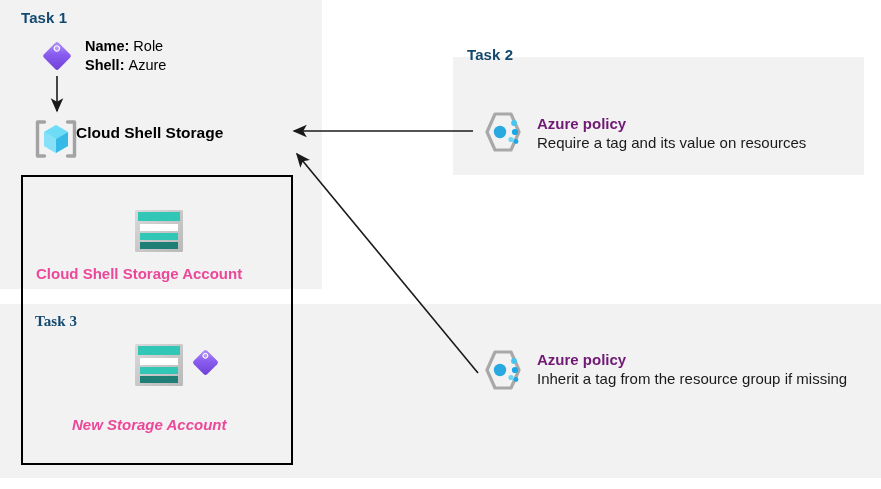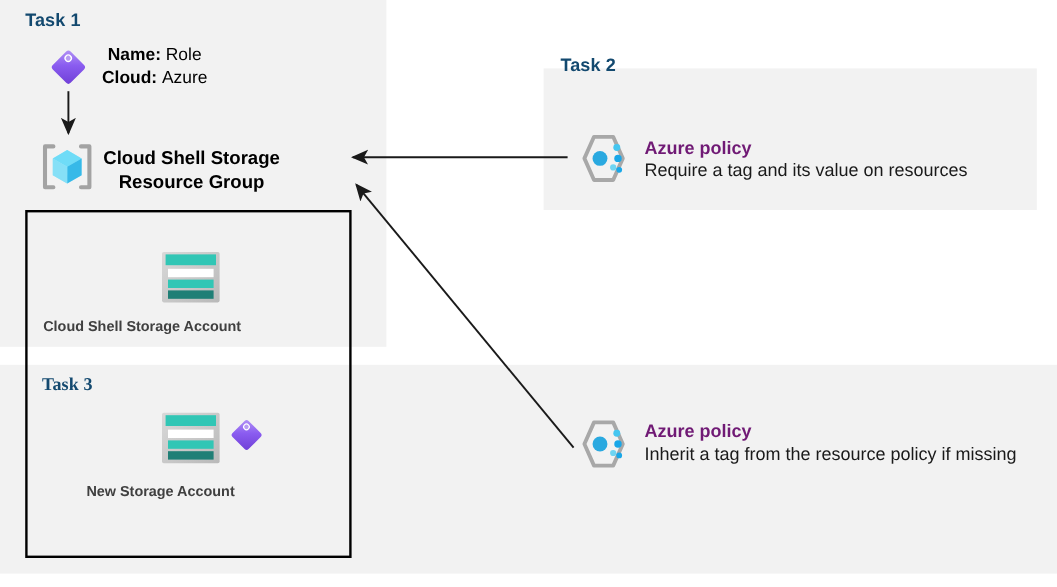--- a/index.html
+++ b/index.html
@@ -32,52 +32,52 @@
     font-weight: bold;
     font-size: 15px;
     letter-spacing: 0.1px;
     white-space: nowrap;
   }
   #task1-label { left: 21px;  top: 9px; }
   #task2-label { left: 467px; top: 46px; }
   #task3-label { left: 35px;  top: 313px; font-family: Liberation Serif, serif; }
 
   
-  .txt { position: absolute; white-space: nowrap; color: #000000; text-align: center; }
+  .txt { position: absolute; white-space: nowrap; color: #000000; }
 
   
   #tag-text {
     left: 85px; top: 37px;
     font-size: 14.5px;
     line-height: 19px;
   }
   #tag-text .row { display: block; }
   #tag-text .k { font-weight: bold; }
   #tag-text .v { font-weight: normal; }
 
   
   #rg-title {
-    left: 86px; top: 123px;
+    left: 76px; top: 123px;
     font-weight: bold;
     font-size: 15.5px;
     line-height: 20px;
     color: #000000;
   }
   #rg-title span { display: block; }
 
   
   .sa-caption {
     position: absolute;
     font-weight: bold;
-    font-size: 12px;
-    color: #404040;
+    font-size: 15px;
+    color: #ec4899;
     white-space: nowrap;
   }
   #sa1-caption { left: 36px; top: 265px; }
-  #sa2-caption { left: 72px; top: 402px; }
+  #sa2-caption { left: 72px; top: 416px; font-style: italic; }
 
   
   .policy-text { position: absolute; }
   .policy-title {
     font-weight: bold;
     font-size: 15px;
     color: #701a75;
     line-height: 19px;
     white-space: nowrap;
   }
@@ -156,41 +156,40 @@
       </g>
     </svg>
   </div>
 
   <div class="txt" id="tag-text">
     <span class="row">
       <span class="k">Name: </span>
       <span class="v">Role</span>
     </span>
     <span class="row">
-      <span class="k">Cloud: </span>
+      <span class="k">Shell: </span>
       <span class="v">Azure</span>
     </span>
   </div>
 
   <div class="icon" id="rg-icon">
     <svg viewBox="0 0 46 42" width="46" height="42" xmlns="http://www.w3.org/2000/svg">
 
       <path d="M11.5 4 L4.5 4 L4.5 38 L11.5 38" fill="none" stroke="#a3a3a3" stroke-width="3.4" stroke-linecap="round" stroke-linejoin="round"></path>
       <path d="M34.5 4 L41.5 4 L41.5 38 L34.5 38" fill="none" stroke="#a3a3a3" stroke-width="3.4" stroke-linecap="round" stroke-linejoin="round"></path>
 
       <polygon points="23,7 35,14 35,28 23,35 11,28 11,14" fill="#9fe8fb"></polygon>
       <polygon points="23,7 35,14 23,21 11,14" fill="#6fdcf7"></polygon>
       <polygon points="23,21 35,14 35,28 23,35" fill="#37b9e8"></polygon>
       <polygon points="23,21 11,14 11,28 23,35" fill="#86e0f7"></polygon>
     </svg>
   </div>
 
   <div class="txt" id="rg-title">
     <span>Cloud Shell Storage</span>
-    <span>Resource Group</span>
   </div>
 
   <div class="icon" id="sa-icon-1">
     <svg viewBox="0 0 52 46" width="52" height="46" xmlns="http://www.w3.org/2000/svg">
       <defs>
         <linearGradient id="saBg1" x1="0" y1="0" x2="1" y2="1">
           <stop offset="0%" stop-color="#d9d9d9"></stop>
           <stop offset="100%" stop-color="#b9b9b9"></stop>
         </linearGradient>
       </defs>
@@ -263,21 +262,21 @@
       <circle cx="19" cy="22" r="6.2" fill="#2aa9e0"></circle>
       <circle cx="33" cy="13" r="2.9" fill="#45c6f0"></circle>
       <circle cx="34" cy="22" r="3.1" fill="#19a7e8"></circle>
       <circle cx="30" cy="29.5" r="2.6" fill="#6fd4f2"></circle>
       <circle cx="35" cy="31.5" r="2.4" fill="#19a7e8"></circle>
     </svg>
   </div>
 
   <div class="policy-text" id="policy2-text">
     <div class="policy-title">Azure policy</div>
-    <div class="policy-desc">Inherit a tag from the resource policy if missing</div>
+    <div class="policy-desc">Inherit a tag from the resource group if missing</div>
   </div>
 
   <svg id="arrows" viewBox="0 0 881 489" xmlns="http://www.w3.org/2000/svg">
     <defs>
       <marker id="arrowhead" markerWidth="9" markerHeight="9" refX="8" refY="4.5" orient="auto" markerUnits="strokeWidth">
         <path d="M0,0.6 L9,4.5 L0,8.4 L2.2,4.5 Z" fill="#1a1a1a"></path>
       </marker>
     </defs>
 
     <line x1="57" y1="76" x2="57" y2="111" stroke="#1a1a1a" stroke-width="1.6" marker-end="url(#arrowhead)"></line>

